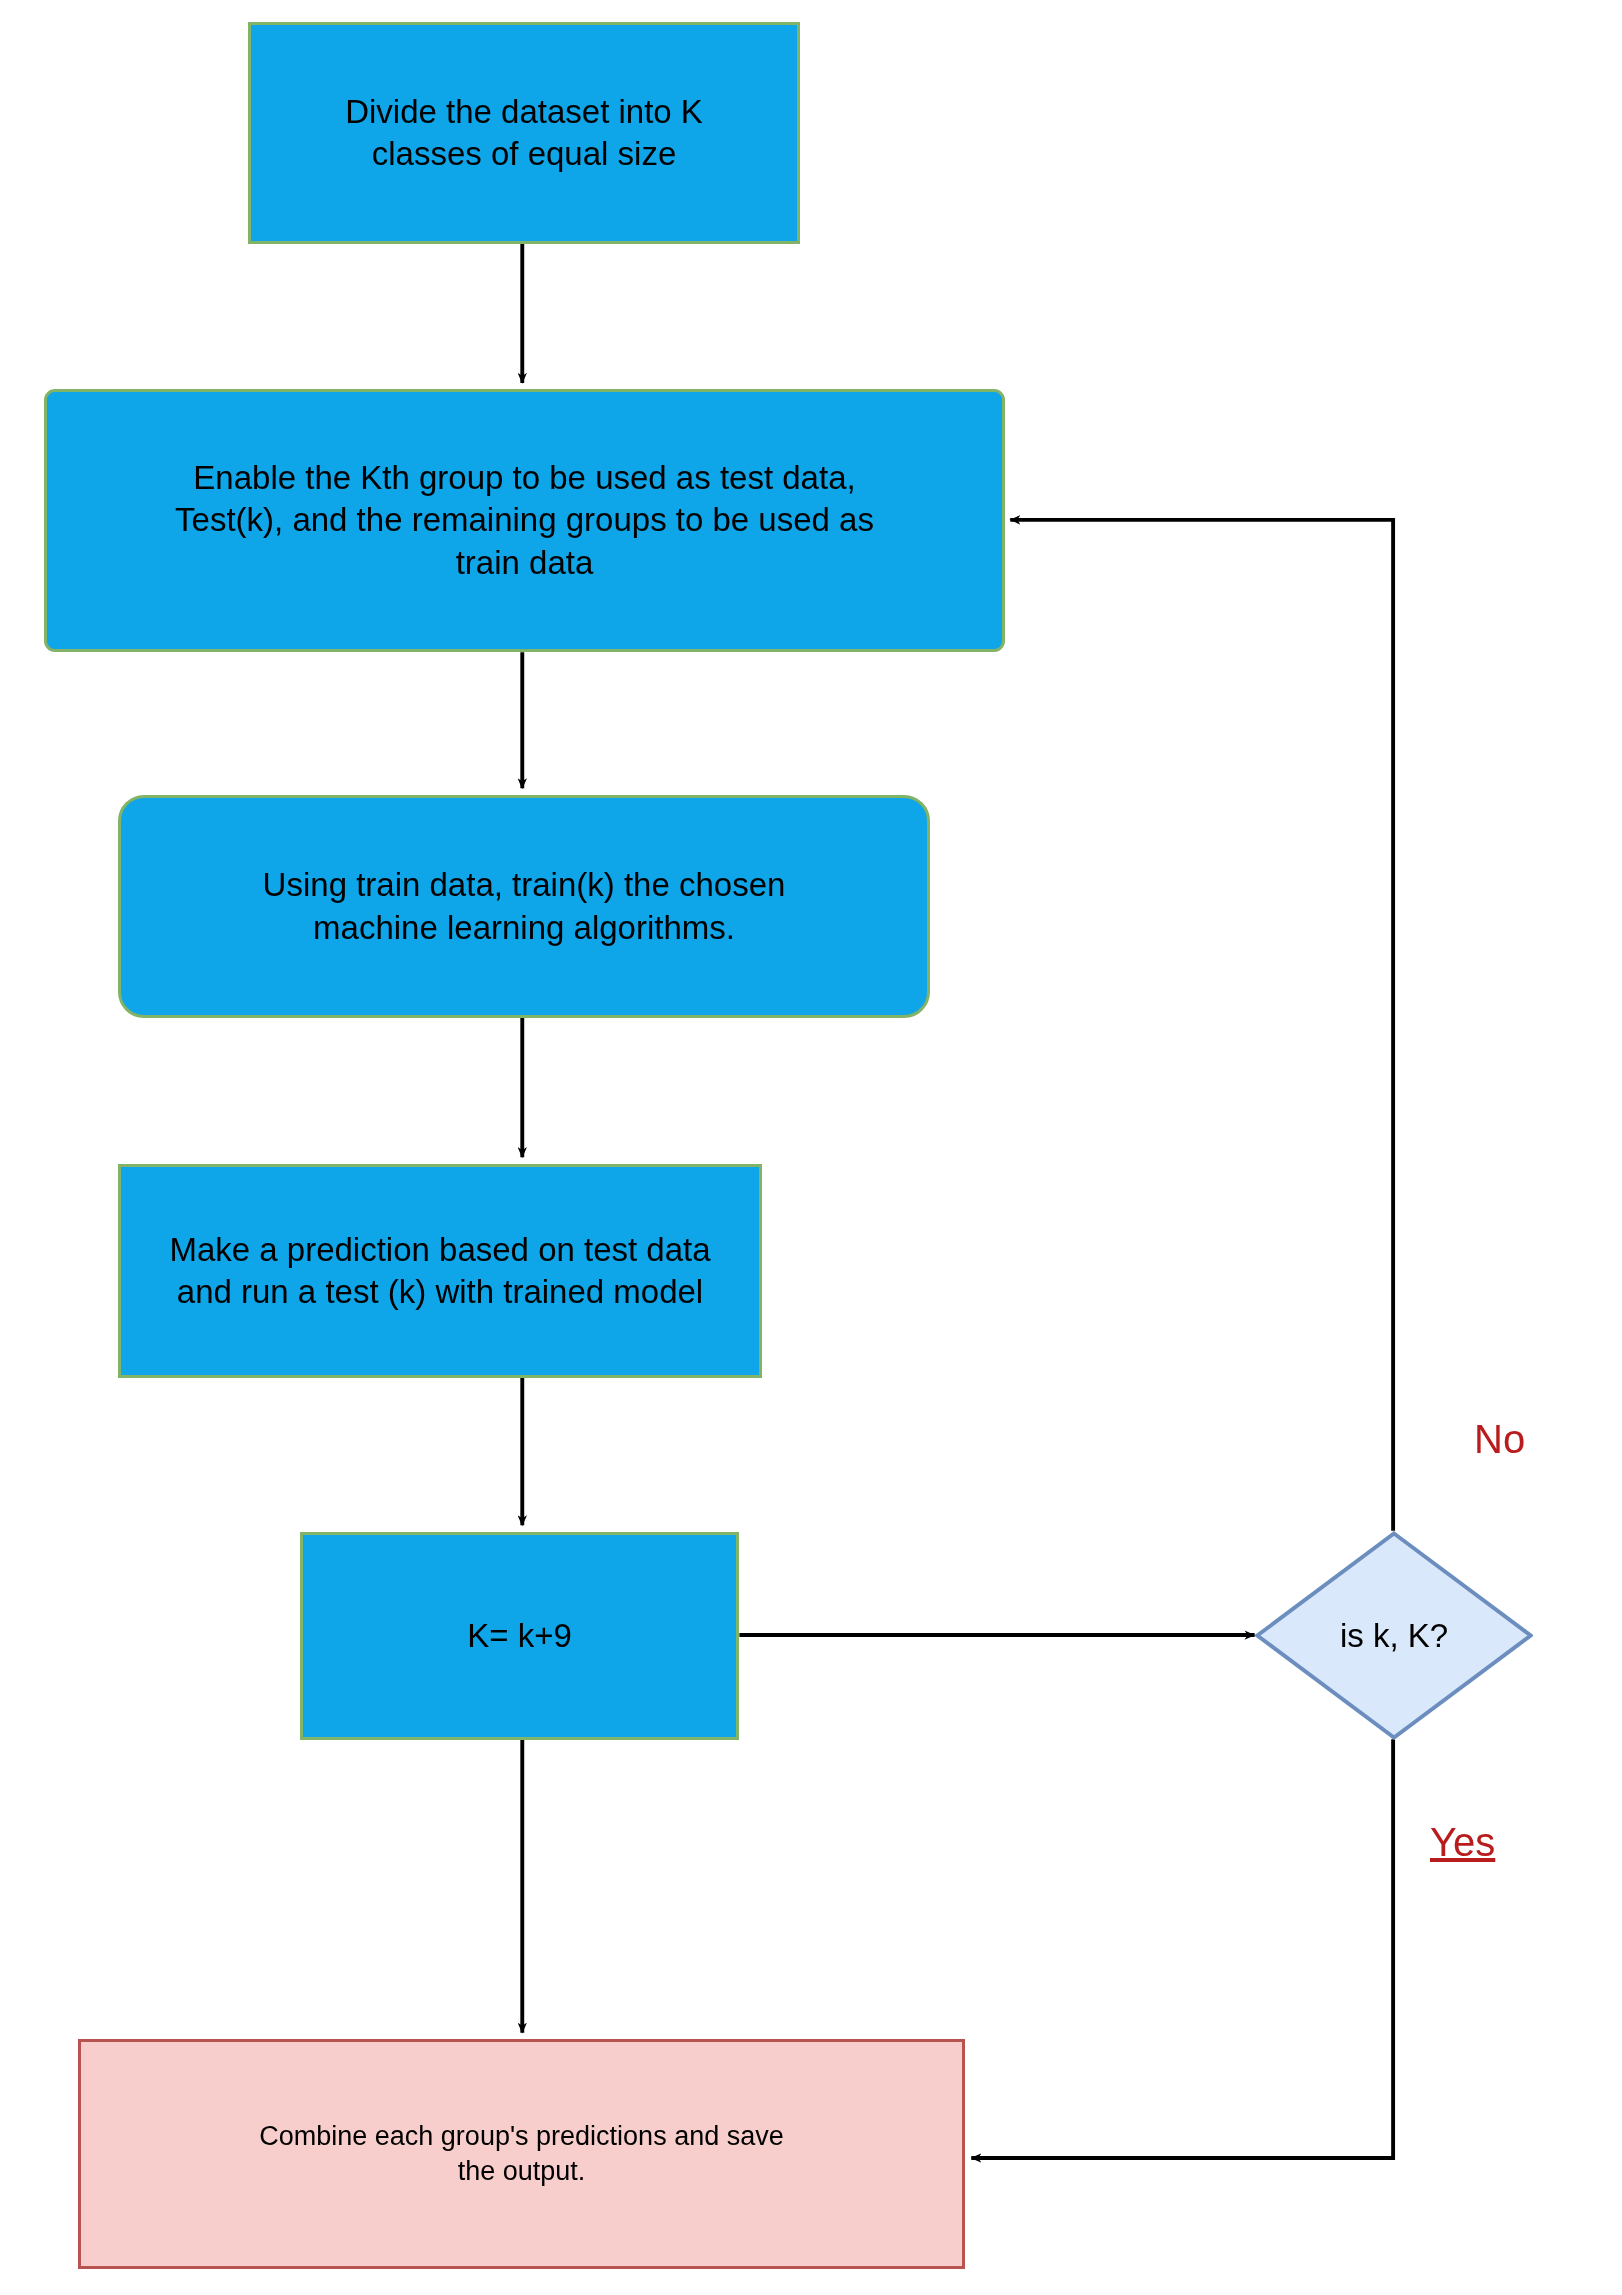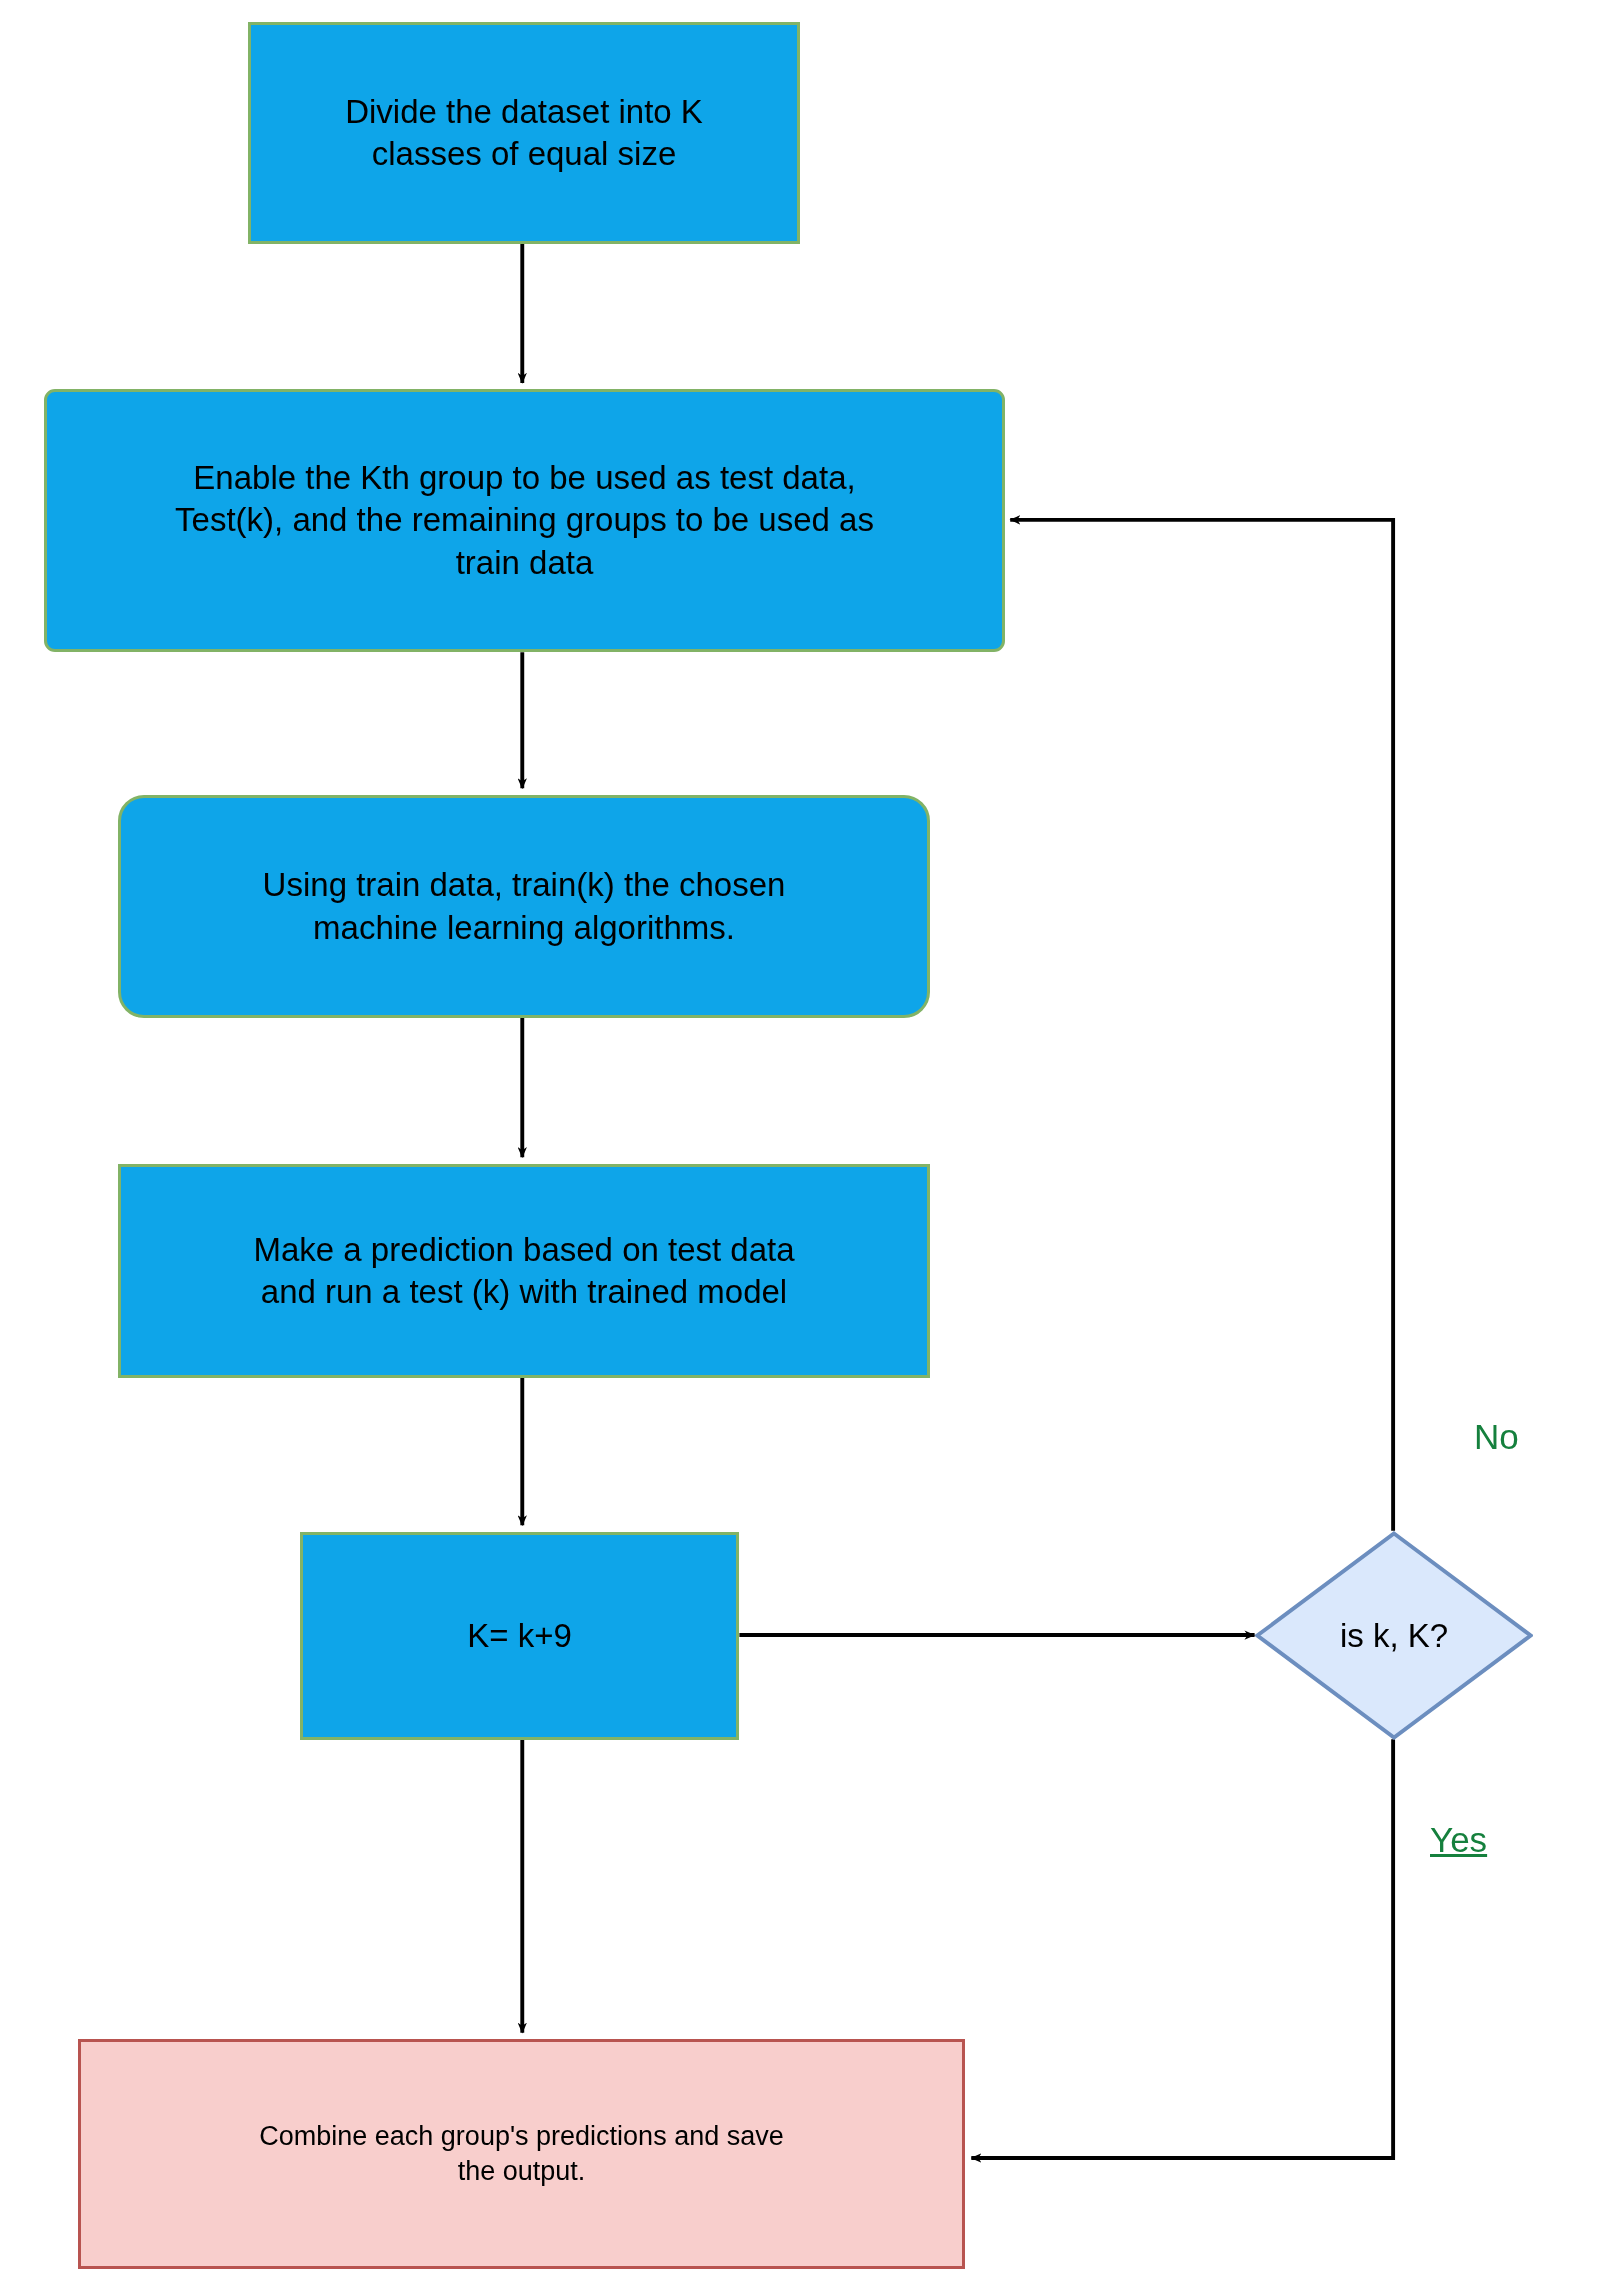--- a/index.html
+++ b/index.html
@@ -61,22 +61,22 @@
     height: 100%;
     display: flex;
     align-items: center;
     justify-content: center;
     font-size: 33px;
     color: #000000;
     text-align: left;
   }
   .edge-label {
     position: absolute;
-    font-size: 35px;
-    color: #15803d;
+    font-size: 40px;
+    color: #b91c1c;
     white-space: nowrap;
   }
   svg.edges {
     position: absolute;
     left: 0;
     top: 0;
     width: 1622px;
     height: 2295px;
     pointer-events: none;
   }
@@ -119,21 +119,21 @@
     <span class="node-label">Enable the Kth group to be used as test data,
 Test(k), and the remaining groups to be used as
 train data</span>
   </div>
 
   <div class="node process" style="left:118px; top:795px; width:812px; height:223px;border-radius:26px;">
     <span class="node-label">Using train data, train(k) the chosen
 machine learning algorithms.</span>
   </div>
 
-  <div class="node process" style="left:118px; top:1164px; width:812px; height:214px;">
+  <div class="node process" style="left:118px; top:1164px; width:644px; height:214px;">
     <span class="node-label">Make a prediction based on test data
 and run a test (k) with trained model</span>
   </div>
 
   <div class="node process" style="left:300px; top:1532px; width:439px; height:208px;">
     <span class="node-label">K= k+9</span>
   </div>
 
   <div class="decision-wrap" style="left:1255px; top:1531px; width:278px; height:209px;">
     <svg class="decision-shape" viewBox="0 0 357 268" xmlns="http://www.w3.org/2000/svg">

